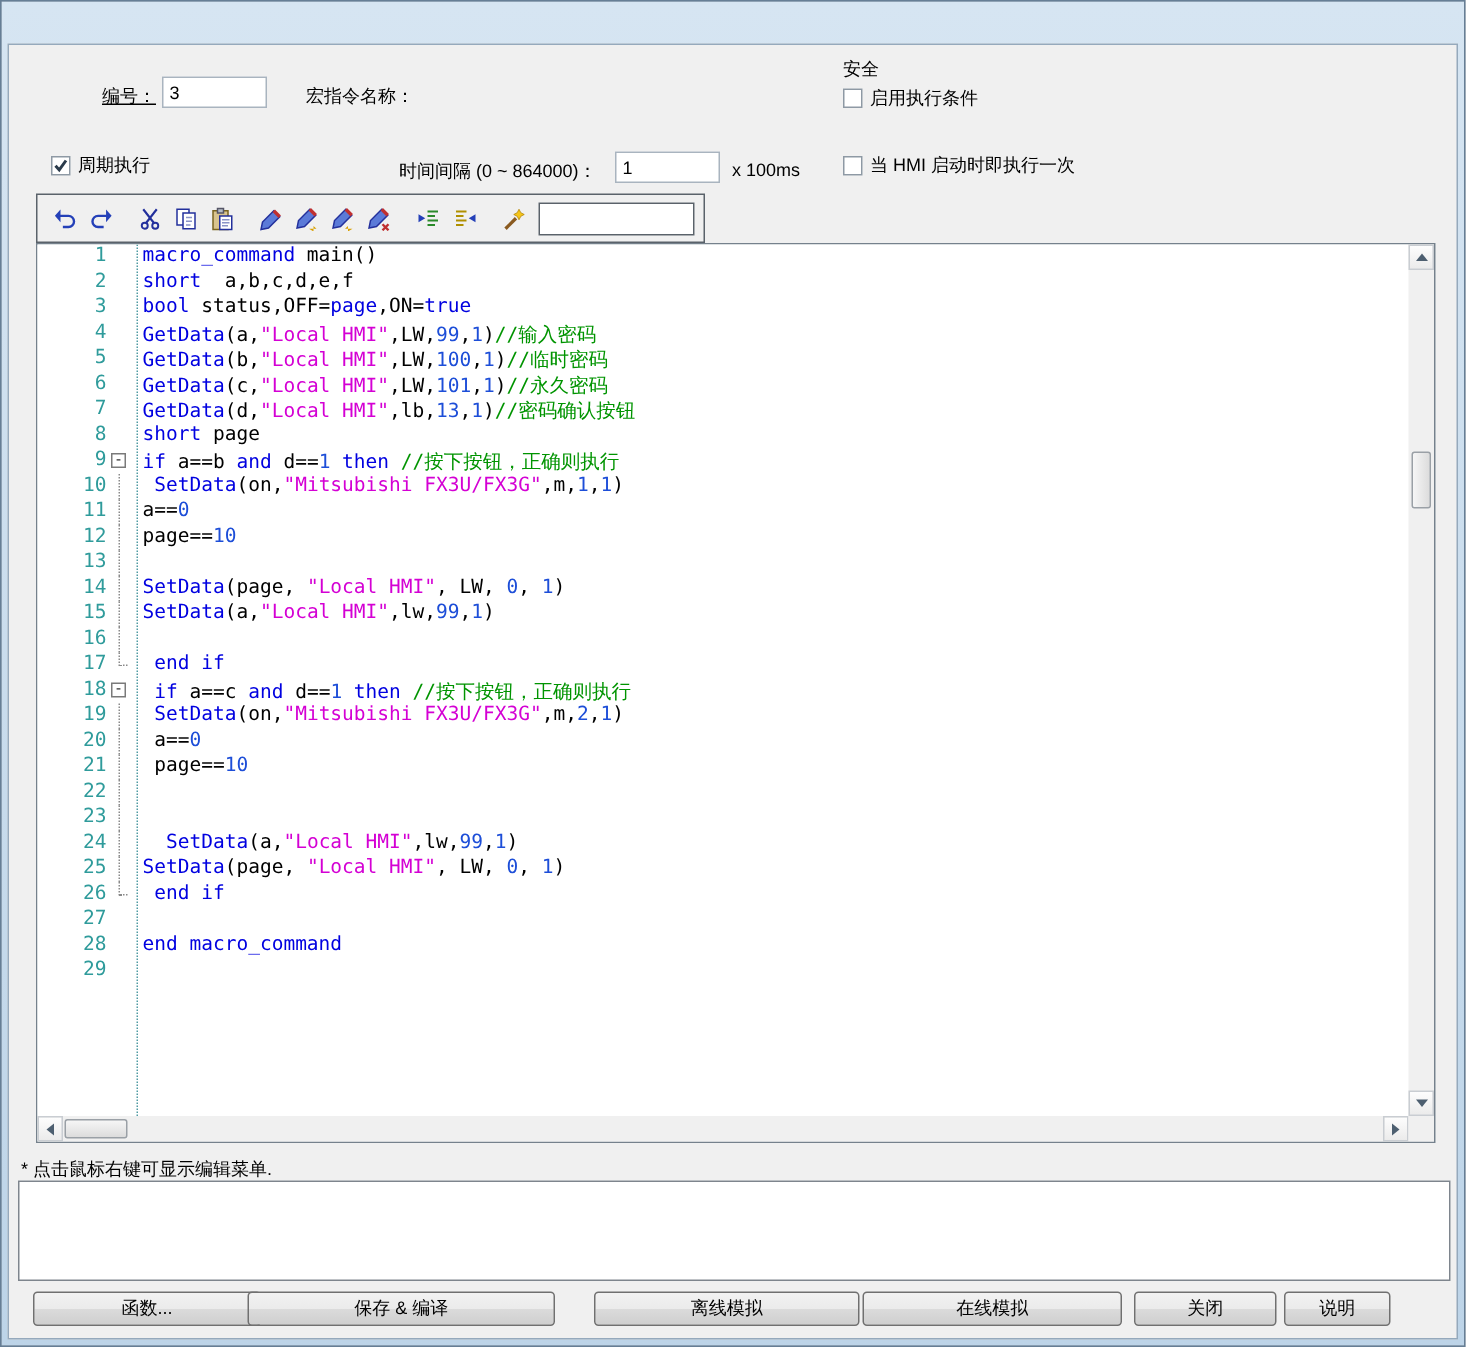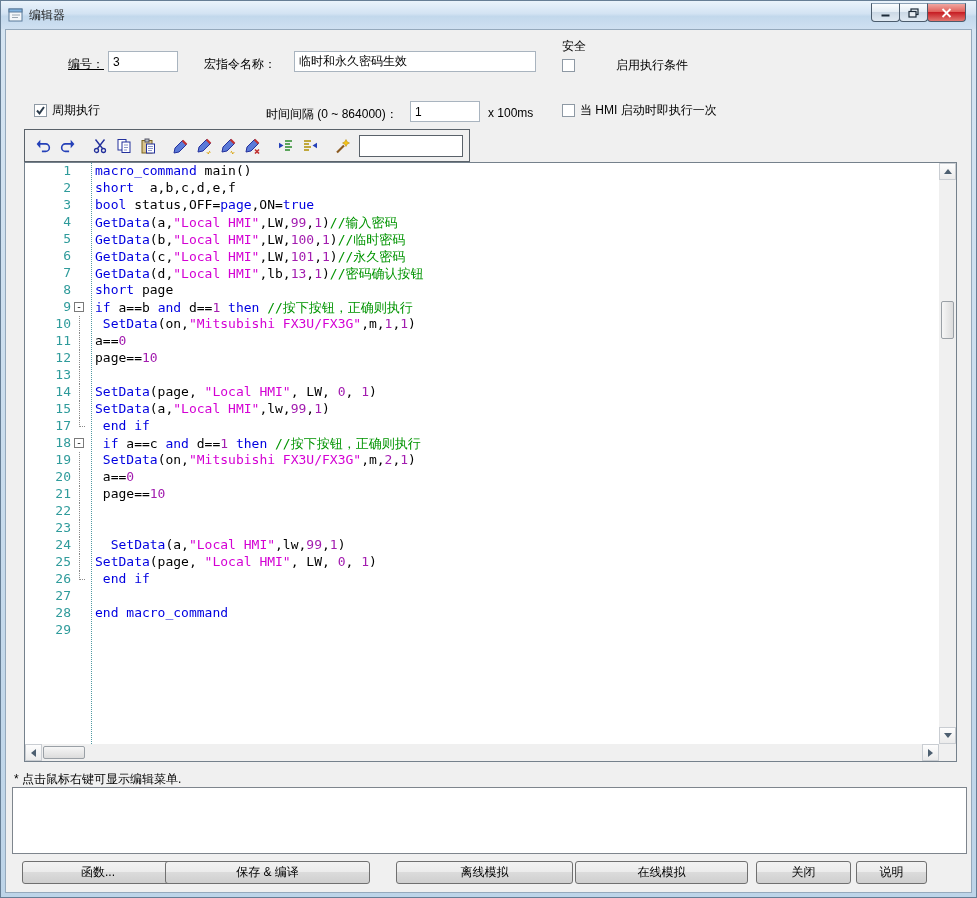--- a/index.html
+++ b/index.html
@@ -54,21 +54,21 @@
   .ln { width:46px; flex:none; text-align:right; color:#2f9b9b; }
   .fold { width:20px; flex:none; position:relative; }
   .fbox { position:absolute; left:3px; top:3px; width:10px; height:10px; border:1px solid #7a7a7a;
     background:#fff; font:10px "DejaVu Sans Mono",monospace; line-height:8px; text-align:center; color:#222; }
   .fmid { position:absolute; left:8px; top:0; height:17px; border-left:1px dotted #8a8a8a; }
   .fend { position:absolute; left:8px; top:0; height:9px; width:6px;
     border-left:1px dotted #8a8a8a; border-bottom:1px dotted #8a8a8a; }
   .ct { flex:none; padding-left:4px; color:#000; }
   .tok-k { color:#0000e0; }
   .tok-s { color:#d400d4; }
-  .tok-d { color:#a21caf; }
+  .tok-d { color:#1d4ed8; }
   .tok-c { color:#009400; }
   .tok-p { color:#000; }
 
   
   .vscroll { position:absolute; top:0; right:0; bottom:17px; width:17px; background:#f0f0f0; }
   .hscroll { position:absolute; left:0; bottom:0; right:17px; height:17px; background:#f0f0f0; }
   .corner { position:absolute; right:0; bottom:0; width:17px; height:17px; background:#f0f0f0; }
   .sbtn { position:absolute; width:17px; height:17px; background:linear-gradient(#fdfdfd,#ebebeb);
     border:1px solid #c9cdd2; display:flex; align-items:center; justify-content:center; }
   .tri-up { width:0; height:0; border-left:4px solid transparent; border-right:4px solid transparent; border-bottom:5px solid #4d5f70; }
@@ -87,58 +87,29 @@
   .btn { position:absolute; top:831px; height:23px; border:1px solid #707070; border-radius:3px;
     background:linear-gradient(#f2f2f2,#ebebeb 50%,#dbdbdb 50%,#cfcfcf);
     font:12px "Liberation Sans","DejaVu Sans",sans-serif; color:#000;
     display:flex; align-items:center; justify-content:center; cursor:default; }
 </style>
 </head>
 <body>
 
 <div class="window">
 
-  <div class="titlebar">
-    <span class="title-icon">
-      <svg width="16" height="16" viewBox="0 0 16 16">
-        <rect x="1" y="2" width="13" height="12" fill="#f4f7fa" stroke="#5a7a9a"></rect>
-        <rect x="1" y="2" width="13" height="3" fill="#7fb2e0" stroke="#5a7a9a"></rect>
-        <path d="M4 8h8M4 10.5h6" stroke="#9aa6b2" stroke-width="1"></path>
-      </svg>
-    </span>
-    <span class="title-text">编辑器</span>
-    <div class="win-controls">
-      <div class="win-btn">
-        <svg width="11" height="9" viewBox="0 0 11 9">
-            <path d="M1.5 7.5h8" stroke="#1c2a38" stroke-width="2"></path>
-          </svg>
-      </div>
-      <div class="win-btn">
-        <svg width="11" height="10" viewBox="0 0 11 10">
-          <rect x="3" y="1" width="7" height="5.5" fill="none" stroke="#1c2a38" stroke-width="1.2"></rect>
-          <rect x="1" y="3.5" width="7" height="5.5" fill="#e8eef4" stroke="#1c2a38" stroke-width="1.2"></rect>
-        </svg>
-      </div>
-      <div class="win-btn close">
-        <svg width="11" height="10" viewBox="0 0 11 10">
-            <path d="M1.5 1l8 8M9.5 1l-8 8" stroke="#fff" stroke-width="1.8"></path>
-          </svg>
-      </div>
-    </div>
-  </div>
 
   <div class="body">
 
     <span class="lbl" style="left:62px;top:26px;text-decoration:underline;">编号：</span>
     <input class="txt" style="left: 102px; top: 21px; width: 70px;" value="3">
     <span class="lbl" style="left:198px;top:26px;">宏指令名称：</span>
-    <input class="txt" style="left: 288px; top: 21px; width: 242px;" value="临时和永久密码生效">
 
     <span class="lbl" style="left:556px;top:8px;">安全</span>
-    <div class="cbrow" style="left:556px;top:27px;gap:36px;">
+    <div class="cbrow" style="left:556px;top:27px;">
       <span class="cb"></span>
       <span>启用执行条件</span>
     </div>
 
     <div class="cbrow" style="left:28px;top:72px;">
       <span class="cb">
         <svg width="11" height="11" viewBox="0 0 11 11">
             <path d="M2 5.5l2.5 2.8L9 2" fill="none" stroke="#2b3b4b" stroke-width="2"></path>
           </svg>
       </span>
@@ -251,20 +222,21 @@
             <div class="cl"><span class="ln">6</span><span class="fold"></span><span class="ct"><span class="tok-k">GetData</span><span class="tok-p">(c,</span><span class="tok-s">"Local HMI"</span><span class="tok-p">,LW,</span><span class="tok-d">101</span><span class="tok-p">,</span><span class="tok-d">1</span><span class="tok-p">)</span><span class="tok-c">//永久密码</span></span></div>
             <div class="cl"><span class="ln">7</span><span class="fold"></span><span class="ct"><span class="tok-k">GetData</span><span class="tok-p">(d,</span><span class="tok-s">"Local HMI"</span><span class="tok-p">,lb,</span><span class="tok-d">13</span><span class="tok-p">,</span><span class="tok-d">1</span><span class="tok-p">)</span><span class="tok-c">//密码确认按钮</span></span></div>
             <div class="cl"><span class="ln">8</span><span class="fold"></span><span class="ct"><span class="tok-k">short</span><span class="tok-p"> page</span></span></div>
             <div class="cl"><span class="ln">9</span><span class="fold"><span class="fbox">-</span></span><span class="ct"><span class="tok-k">if</span><span class="tok-p"> a==b </span><span class="tok-k">and</span><span class="tok-p"> d==</span><span class="tok-d">1</span><span class="tok-p"> </span><span class="tok-k">then</span><span class="tok-p"> </span><span class="tok-c">//按下按钮，正确则执行</span></span></div>
             <div class="cl"><span class="ln">10</span><span class="fold"><span class="fmid"></span></span><span class="ct"><span class="tok-p"> </span><span class="tok-k">SetData</span><span class="tok-p">(on,</span><span class="tok-s">"Mitsubishi FX3U/FX3G"</span><span class="tok-p">,m,</span><span class="tok-d">1</span><span class="tok-p">,</span><span class="tok-d">1</span><span class="tok-p">)</span></span></div>
             <div class="cl"><span class="ln">11</span><span class="fold"><span class="fmid"></span></span><span class="ct"><span class="tok-p">a==</span><span class="tok-d">0</span></span></div>
             <div class="cl"><span class="ln">12</span><span class="fold"><span class="fmid"></span></span><span class="ct"><span class="tok-p">page==</span><span class="tok-d">10</span></span></div>
             <div class="cl"><span class="ln">13</span><span class="fold"><span class="fmid"></span></span><span class="ct"></span></div>
             <div class="cl"><span class="ln">14</span><span class="fold"><span class="fmid"></span></span><span class="ct"><span class="tok-k">SetData</span><span class="tok-p">(page, </span><span class="tok-s">"Local HMI"</span><span class="tok-p">, LW, </span><span class="tok-d">0</span><span class="tok-p">, </span><span class="tok-d">1</span><span class="tok-p">)</span></span></div>
             <div class="cl"><span class="ln">15</span><span class="fold"><span class="fmid"></span></span><span class="ct"><span class="tok-k">SetData</span><span class="tok-p">(a,</span><span class="tok-s">"Local HMI"</span><span class="tok-p">,lw,</span><span class="tok-d">99</span><span class="tok-p">,</span><span class="tok-d">1</span><span class="tok-p">)</span></span></div>
+            <div class="cl"><span class="ln">16</span><span class="fold"><span class="fmid"></span></span><span class="ct"></span></div>
             <div class="cl"><span class="ln">17</span><span class="fold"><span class="fend"></span></span><span class="ct"><span class="tok-p"> </span><span class="tok-k">end</span><span class="tok-p"> </span><span class="tok-k">if</span></span></div>
             <div class="cl"><span class="ln">18</span><span class="fold"><span class="fbox">-</span></span><span class="ct"><span class="tok-p"> </span><span class="tok-k">if</span><span class="tok-p"> a==c </span><span class="tok-k">and</span><span class="tok-p"> d==</span><span class="tok-d">1</span><span class="tok-p"> </span><span class="tok-k">then</span><span class="tok-p"> </span><span class="tok-c">//按下按钮，正确则执行</span></span></div>
             <div class="cl"><span class="ln">19</span><span class="fold"><span class="fmid"></span></span><span class="ct"><span class="tok-p"> </span><span class="tok-k">SetData</span><span class="tok-p">(on,</span><span class="tok-s">"Mitsubishi FX3U/FX3G"</span><span class="tok-p">,m,</span><span class="tok-d">2</span><span class="tok-p">,</span><span class="tok-d">1</span><span class="tok-p">)</span></span></div>
             <div class="cl"><span class="ln">20</span><span class="fold"><span class="fmid"></span></span><span class="ct"><span class="tok-p"> a==</span><span class="tok-d">0</span></span></div>
             <div class="cl"><span class="ln">21</span><span class="fold"><span class="fmid"></span></span><span class="ct"><span class="tok-p"> page==</span><span class="tok-d">10</span></span></div>
             <div class="cl"><span class="ln">22</span><span class="fold"><span class="fmid"></span></span><span class="ct"></span></div>
             <div class="cl"><span class="ln">23</span><span class="fold"><span class="fmid"></span></span><span class="ct"></span></div>
             <div class="cl"><span class="ln">24</span><span class="fold"><span class="fmid"></span></span><span class="ct"><span class="tok-p">  </span><span class="tok-k">SetData</span><span class="tok-p">(a,</span><span class="tok-s">"Local HMI"</span><span class="tok-p">,lw,</span><span class="tok-d">99</span><span class="tok-p">,</span><span class="tok-d">1</span><span class="tok-p">)</span></span></div>
             <div class="cl"><span class="ln">25</span><span class="fold"><span class="fmid"></span></span><span class="ct"><span class="tok-k">SetData</span><span class="tok-p">(page, </span><span class="tok-s">"Local HMI"</span><span class="tok-p">, LW, </span><span class="tok-d">0</span><span class="tok-p">, </span><span class="tok-d">1</span><span class="tok-p">)</span></span></div>
             <div class="cl"><span class="ln">26</span><span class="fold"><span class="fend"></span></span><span class="ct"><span class="tok-p"> </span><span class="tok-k">end</span><span class="tok-p"> </span><span class="tok-k">if</span></span></div>

